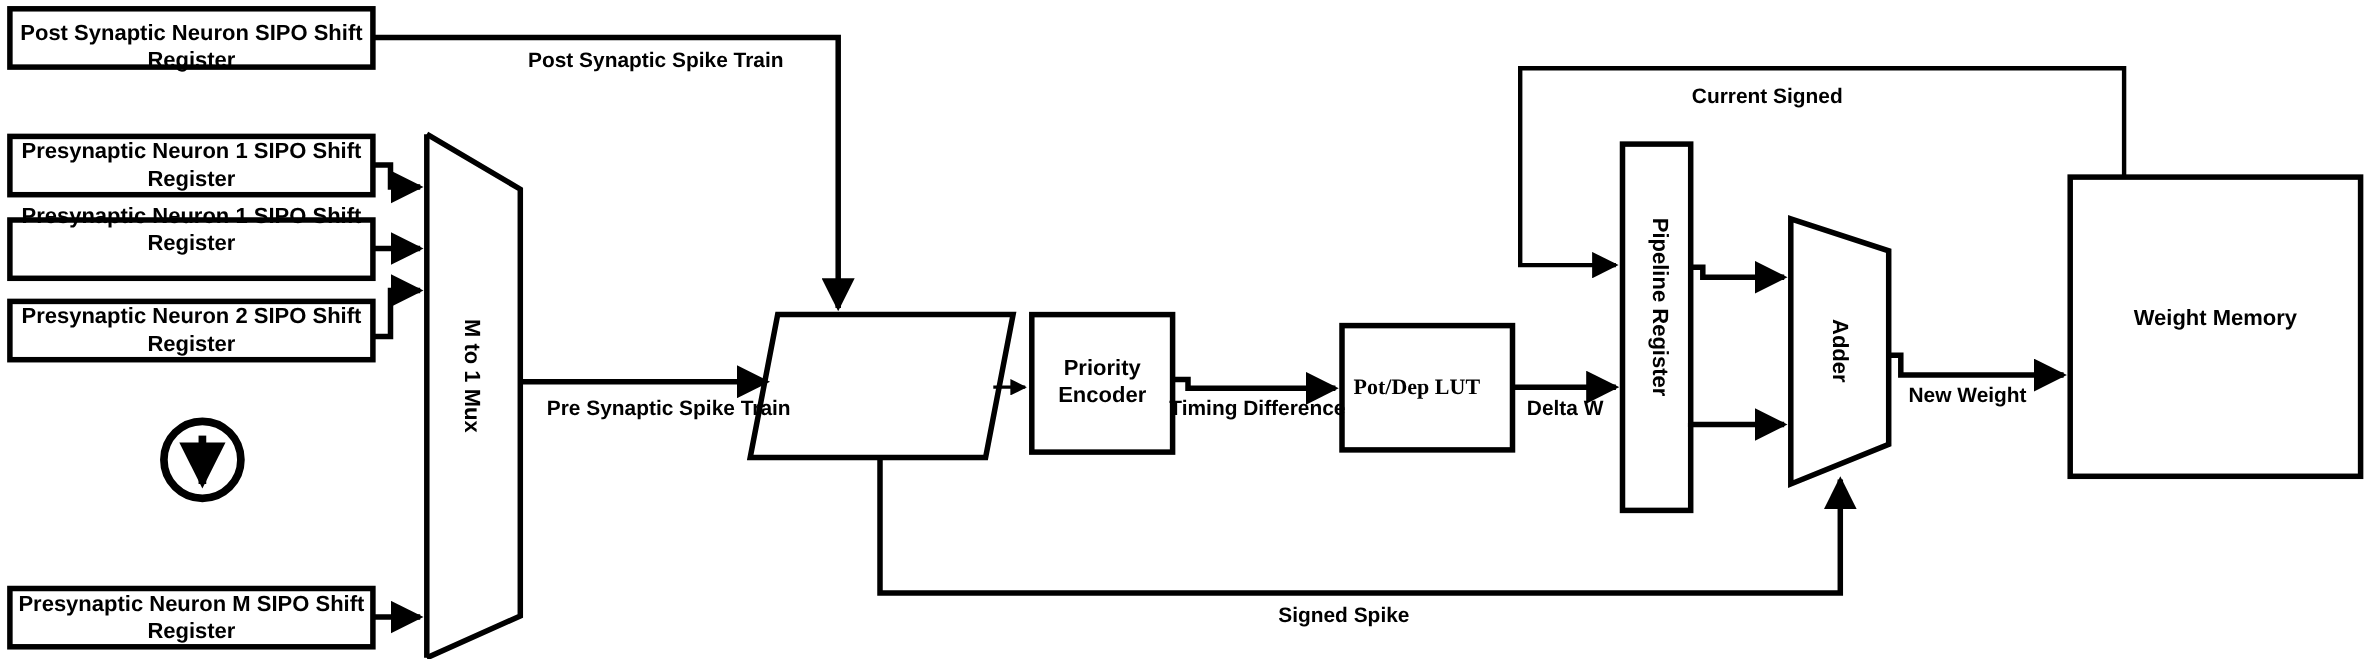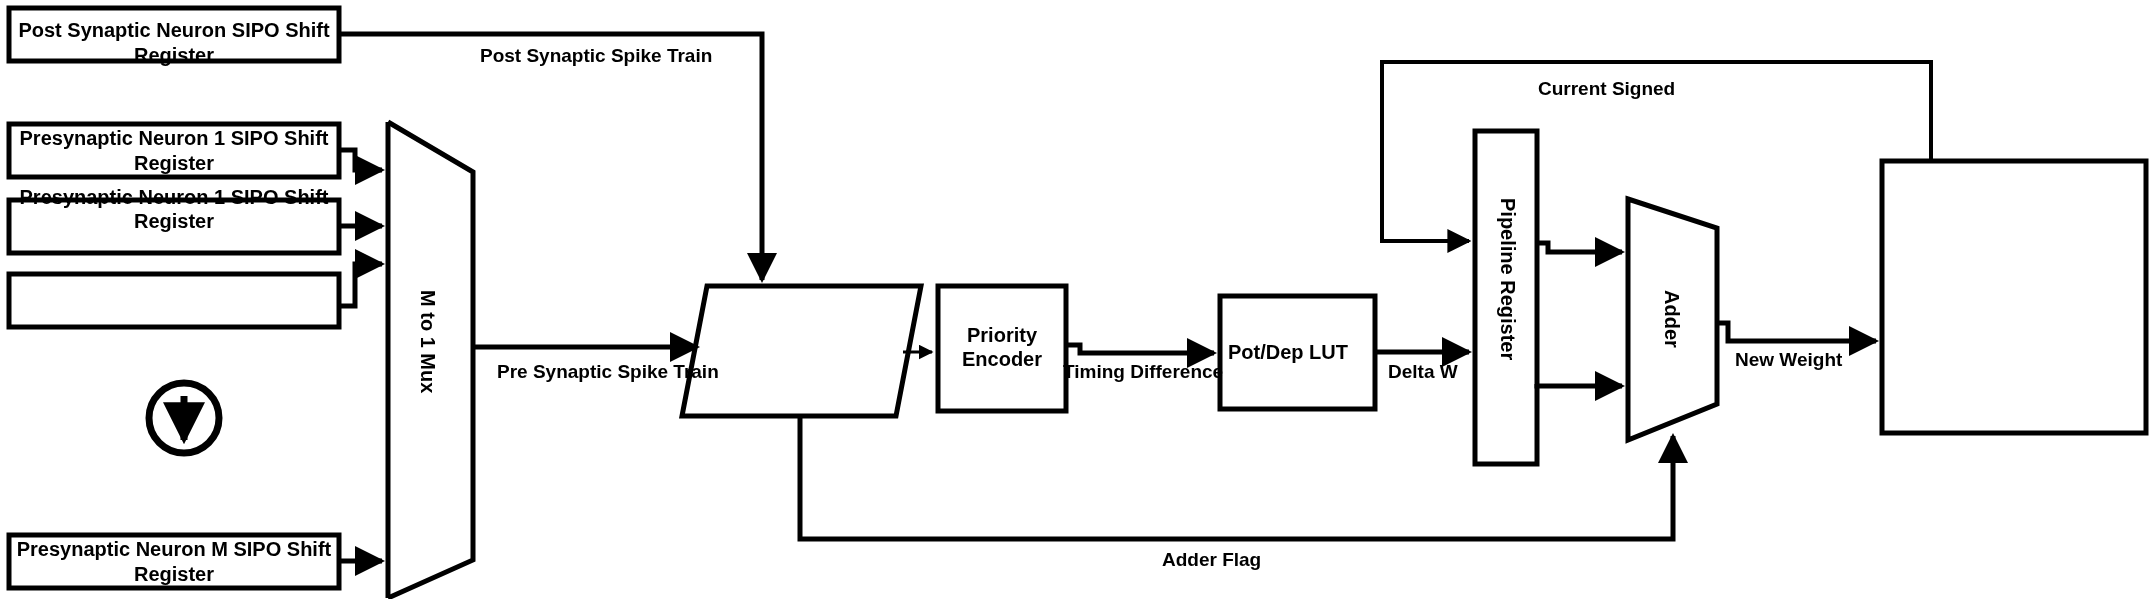--- a/index.html
+++ b/index.html
@@ -121,42 +121,44 @@
       <path d="M 184 396 L 184 440" stroke-width="7" marker-end="url(#arrowBig)"></path>
     </g>
   </svg>
 
   <div class="lbl boxlbl ctr" style="left:14px; top:10px; width:320px; height:65px;">Post Synaptic Neuron SIPO Shift Register</div>
 
   <div class="lbl boxlbl ctr" style="left:14px; top:126px; width:320px; height:49px;">Presynaptic Neuron 1 SIPO Shift Register</div>
 
   <div class="lbl boxlbl ctr" style="left:14px; top:192px; width:320px; height:34px;">Presynaptic Neuron 1 SIPO Shift Register</div>
 
+  <div class="lbl boxlbl ctr" style="left:14px; top:276px; width:320px; height:49px;">Presynaptic Neuron 2 SIPO Shift Register</div>
 
   <div class="lbl boxlbl ctr" style="left:14px; top:537px; width:320px; height:49px;">Presynaptic Neuron M SIPO Shift Register</div>
 
   <div class="lbl vlbl" style="left:416px; top:290px;">M to 1 Mux</div>
 
 
   <div class="lbl boxlbl ctr" style="left:942px; top:316px; width:120px; height:62px;">Priority Encoder</div>
 
-  <div class="lbl boxlbl ctr" style="left:1224px; top:322px; width:128px; height:60px;">Pot/Dep LUT</div>
+  <div class="lbl boxlbl ctr" style="left:1224px; top:322px; width:128px; height:60px;font-family:Liberation Serif, serif;">Pot/Dep LUT</div>
 
   <div class="lbl vlbl" style="left:1496px; top:198px;">Pipeline Register</div>
 
   <div class="lbl vlbl" style="left:1660px; top:290px;">Adder</div>
 
+  <div class="lbl boxlbl ctr" style="left:1886px; top:272px; width:256px; height:34px;">Weight Memory</div>
 
   <div class="lbl wirelbl" style="left:480px; top:44px;">Post Synaptic Spike Train</div>
 
   <div class="lbl wirelbl" style="left:497px; top:360px;">Pre Synaptic Spike Train</div>
 
   <div class="lbl wirelbl" style="left:1063px; top:360px;">Timing Difference</div>
 
   <div class="lbl wirelbl" style="left:1388px; top:360px;">Delta W</div>
 
   <div class="lbl wirelbl" style="left:1538px; top:77px;">Current Signed</div>
 
   <div class="lbl wirelbl" style="left:1735px; top:348px;">New Weight</div>
 
-  <div class="lbl wirelbl" style="left:1162px; top:548px;">Adder Flag</div>
+  <div class="lbl wirelbl" style="left:1162px; top:548px;">Signed Spike</div>
 
 </div>
 
 </body></html>

